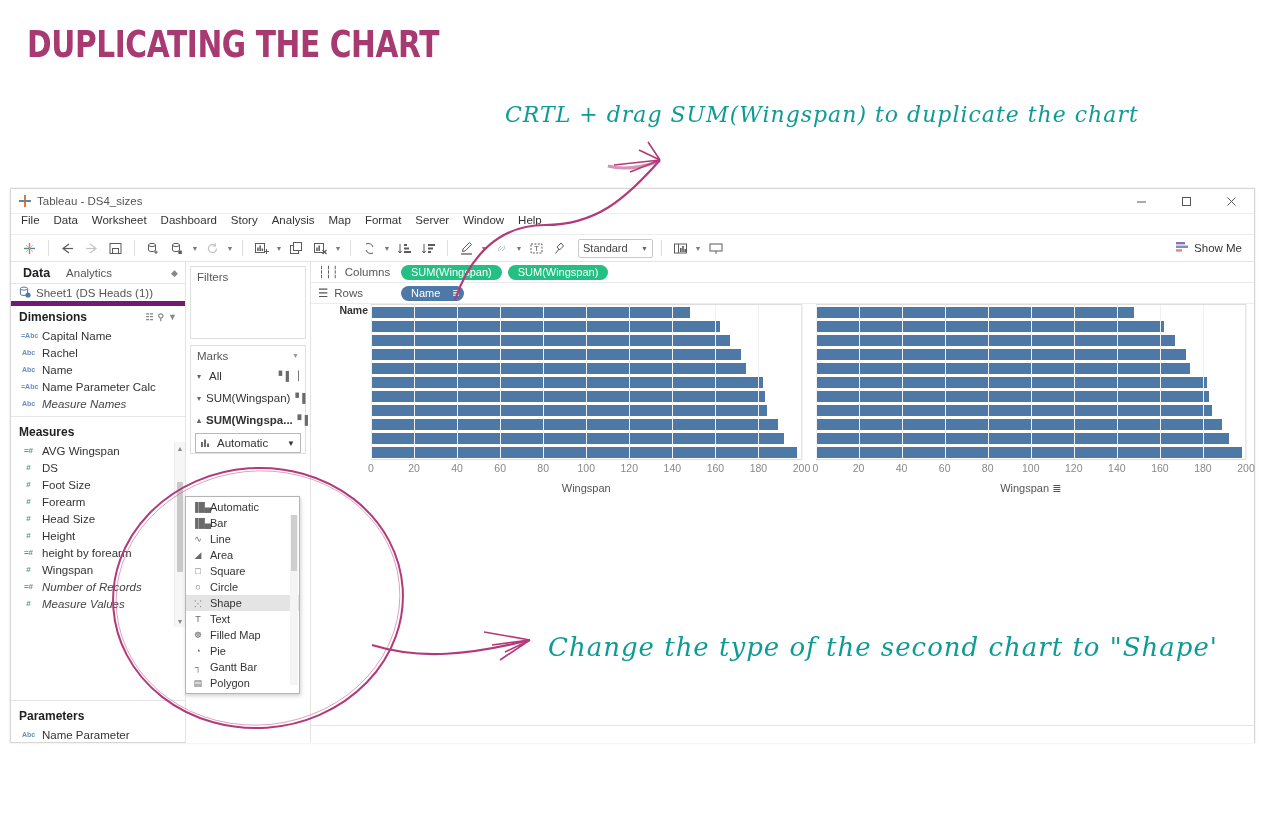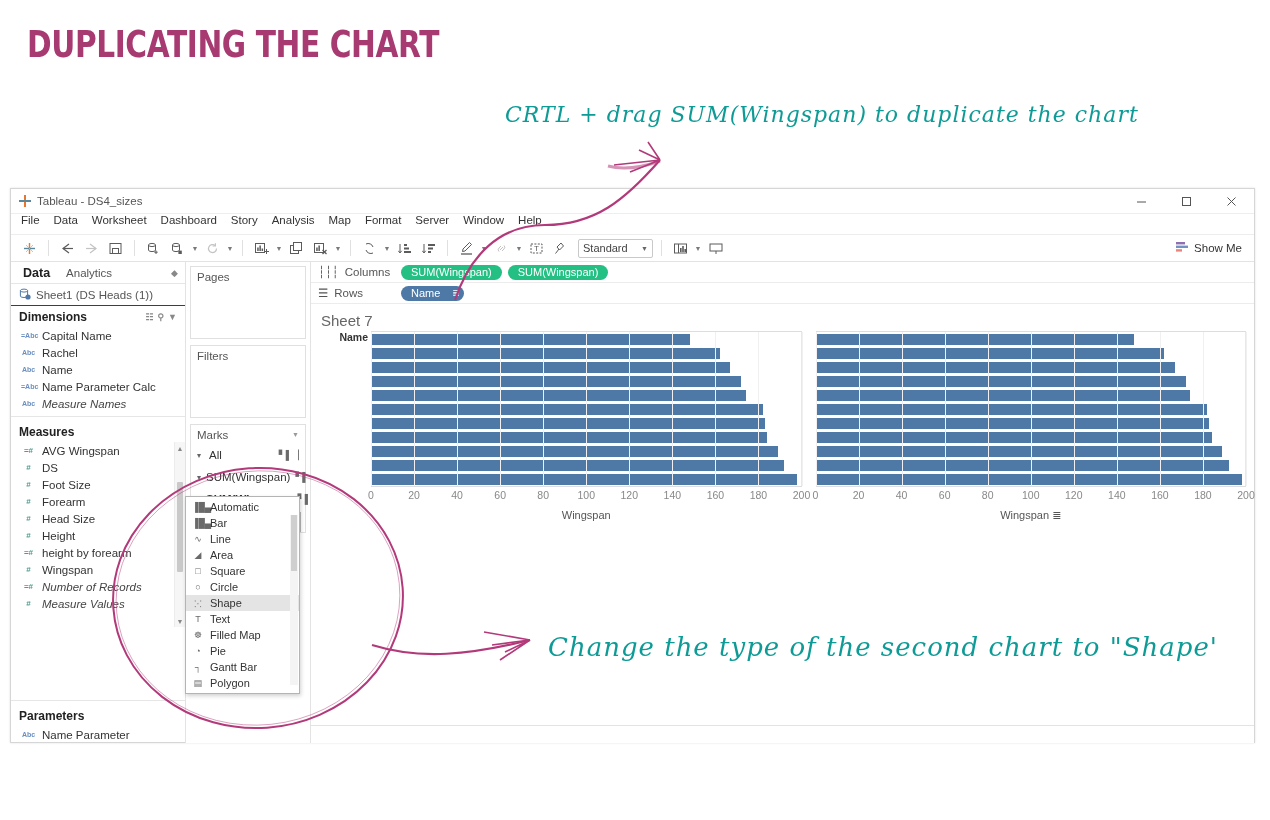--- a/index.html
+++ b/index.html
@@ -94,21 +94,21 @@
 
   
   .wbody{ display:flex; height:481px; }
 
   
   .left-pane{ width:175px; border-right:1px solid #e3e3e3; display:flex;flex-direction:column;}
   .pane-tabs{ display:flex; align-items:center; height:22px; border-bottom:1px solid #e6e6e6; padding:0 4px;}
   .ptab{ font-size:11.5px; padding:0 8px; color:#555;}
   .ptab.active{ font-weight:bold; color:#222; font-size:12.5px;}
   .ptab-more{ margin-left:auto;color:#888;font-size:9px;padding-right:3px;}
-  .ds-row{ display:flex;align-items:center;gap:5px;height:22px;padding:0 8px;border-bottom:1px solid #701a75;color:#555;font-size:11.5px;}
+  .ds-row{ display:flex;align-items:center;gap:5px;height:22px;padding:0 8px;border-bottom:5px solid #701a75;color:#555;font-size:11.5px;}
   .sec-head{ display:flex;align-items:center;height:21px;padding:0 8px;font-weight:bold;font-size:12px;color:#222;}
   .sec-head .tools{margin-left:auto;display:flex;align-items:center;gap:4px;color:#888;font-size:9px;}
   .field{ display:flex;align-items:center;gap:6px;height:17px;padding:0 8px 0 10px;font-size:11.5px;color:#333;}
   .ficon{ width:15px;text-align:center;font-size:8px;color:#4E9A8F;font-weight:bold;flex:none;}
   .ficon.abc{ color:#6a8fc0; font-size:7px; }
   .field.ital span.lbl{ font-style:italic; color:#444;}
   .divider{ height:1px;background:#e6e6e6;margin:4px 0;}
   .measures-wrap{position:relative;flex:1;}
   .scrollbar{
     position:absolute;right:0;top:0;width:11px;height:185px;background:#f6f6f6;border-left:1px solid #ececec;
@@ -499,26 +499,20 @@
       </div>
       <div class="field">
           <span class="ficon abc">Abc</span>
           <span class="lbl">Name Parameter</span>
         </div>
     </div>
 
     <div class="cards">
       <div class="card">
         <div class="card-head">
-          <span>Pages</span>
-        </div>
-        <div class="card-body"></div>
-      </div>
-      <div class="card">
-        <div class="card-head">
           <span>Filters</span>
         </div>
         <div class="card-body"></div>
       </div>
       <div class="card">
         <div class="card-head">
           <span>Marks</span>
           <span class="cv">▼</span>
         </div>
         <div class="marks-row">
@@ -567,21 +561,20 @@
         <div class="shelf-label">
           <span>☰</span>
           <span>Rows</span>
         </div>
         <div class="pill blue">
           <span>Name</span>
           <span class="srt">≣</span>
         </div>
       </div>
 
-      <div class="sheet-title">Sheet 7</div>
 
       <div class="canvas">
         <div class="chart-wrap">
           <div class="names-col">
             <div class="hdr">Name</div>
           </div>
           <div class="plots">
             <div class="plot">
               <div class="bars" id="bars-1">
                   <div class="gridline" style="left: 0%;"></div>

